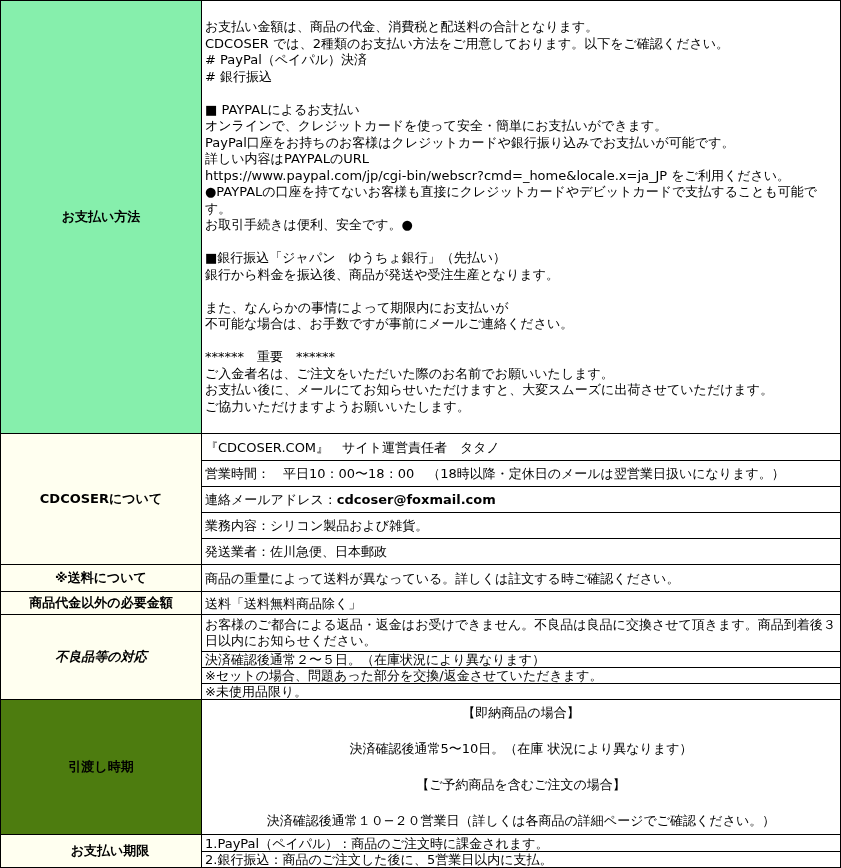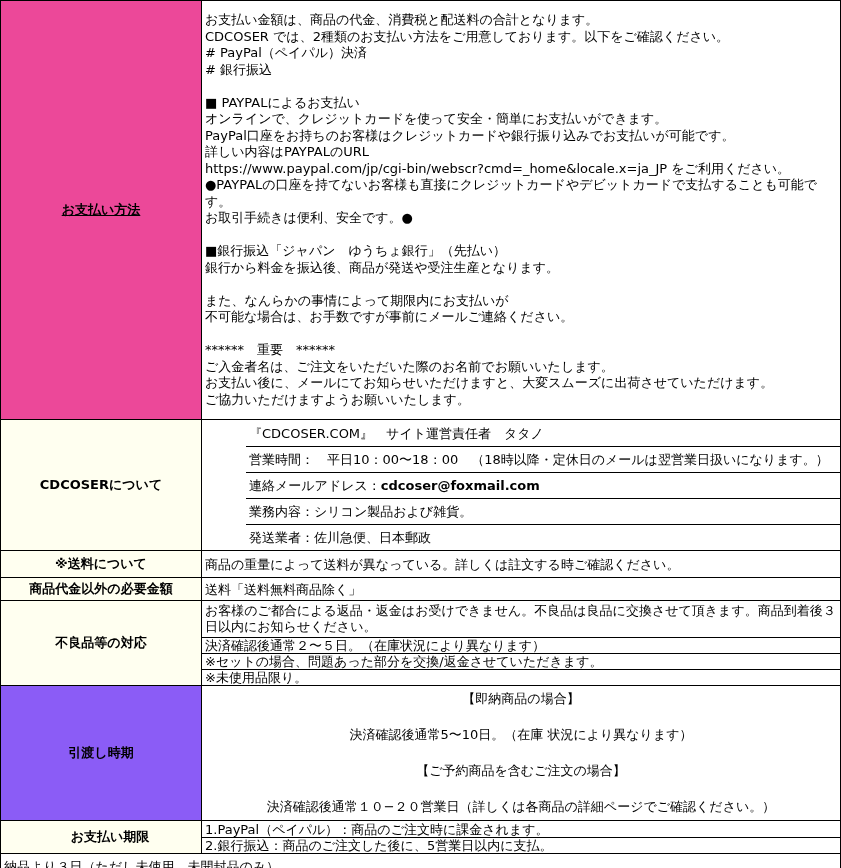--- a/index.html
+++ b/index.html
@@ -43,48 +43,48 @@
     flex-direction: column;
     justify-content: center;
   }
   .subrow {
     display: flex;
     align-items: center;
     padding: 0 3px;
     line-height: 15px;
   }
   .subrow + .subrow { border-top: 1px solid #000; }
-  .sub-tall  { min-height: 26px; margin-left: 44px; }
+  .sub-tall  { min-height: 26px; }
   .sub-mid22 { min-height: 22px; }
   .sub-mid24 { min-height: 24px; }
   .sub-mid26 { min-height: 26px; }
   .sub-tight { min-height: 16px; }
   .sub-main  { min-height: 36px; line-height: 16px; padding: 2px 3px; }
   .pre {
     white-space: pre-wrap;
     word-break: break-word;
   }
   .payment-text {
     line-height: 16.5px;
-    padding: 11px 3px;
+    padding: 18px 3px;
   }
   .delivery-text {
     line-height: 18px;
     padding: 4px 3px;
     text-align: center;
   }
   .bold { font-weight: bold; }
 </style>
 </head>
 <body>
 
 <div class="shop-table">
 
   <div class="row">
-    <div class="hcell" style="background: #ec4899; text-decoration: underline;">お支払い方法</div>
+    <div class="hcell" style="background: #86efac;">お支払い方法</div>
     <div class="ccell">
       <div class="pre payment-text">お支払い金額は、商品の代金、消費税と配送料の合計となります。
 CDCOSER では、2種類のお支払い方法をご用意しております。以下をご確認ください。
 # PayPal（ペイパル）決済
 # 銀行振込
 
 ■ PAYPALによるお支払い
 オンラインで、クレジットカードを使って安全・簡単にお支払いができます。
 PayPal口座をお持ちのお客様はクレジットカードや銀行振り込みでお支払いが可能です。
 詳しい内容はPAYPALのURL
@@ -139,39 +139,39 @@
   <div class="row">
     <div class="hcell" style="background: rgb(255, 255, 240);">商品代金以外の必要金額</div>
     <div class="ccell">
       <div class="subrow sub-mid22">
         <span>送料「送料無料商品除く」</span>
       </div>
     </div>
   </div>
 
   <div class="row">
-    <div class="hcell" style="background: rgb(255, 255, 240);">不良品等の対応</div>
+    <div class="hcell" style="background: rgb(255, 255, 240); font-style: italic;">不良品等の対応</div>
     <div class="ccell">
       <div class="subrow sub-main">
         <span>お客様のご都合による返品・返金はお受けできません。不良品は良品に交換させて頂きます。商品到着後３日以内にお知らせください。</span>
       </div>
       <div class="subrow sub-tight">
         <span>決済確認後通常２〜５日。（在庫状況により異なります）</span>
       </div>
       <div class="subrow sub-tight">
         <span>※セットの場合、問題あった部分を交換/返金させていただきます。</span>
       </div>
       <div class="subrow sub-tight">
         <span>※未使用品限り。</span>
       </div>
     </div>
   </div>
 
   <div class="row">
-    <div class="hcell" style="background: #8b5cf6;">引渡し時期</div>
+    <div class="hcell" style="background: #4d7c0f;">引渡し時期</div>
     <div class="ccell">
       <div class="pre delivery-text">【即納商品の場合】
 
 決済確認後通常5〜10日。（在庫 状況により異なります）
 
 【ご予約商品を含むご注文の場合】
 
 決済確認後通常１０−２０営業日（詳しくは各商品の詳細ページでご確認ください。）</div>
     </div>
   </div>

